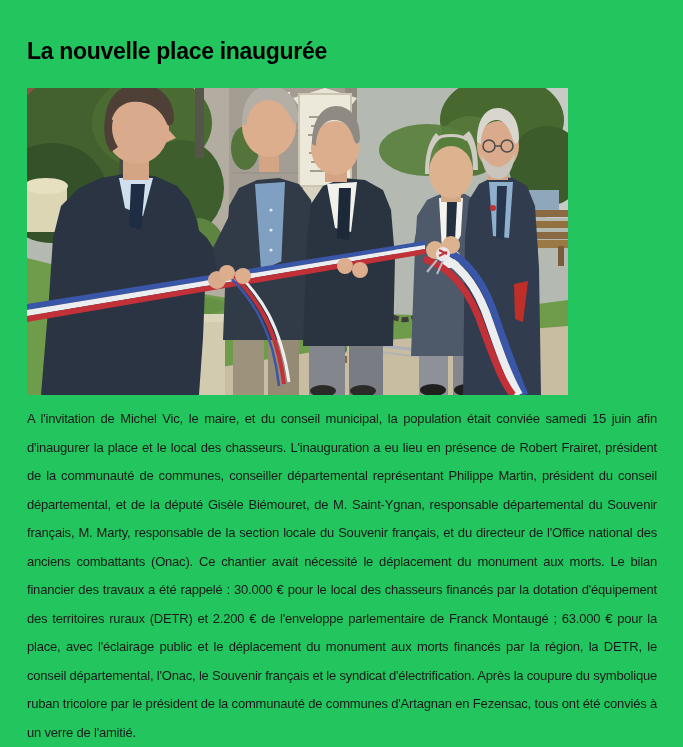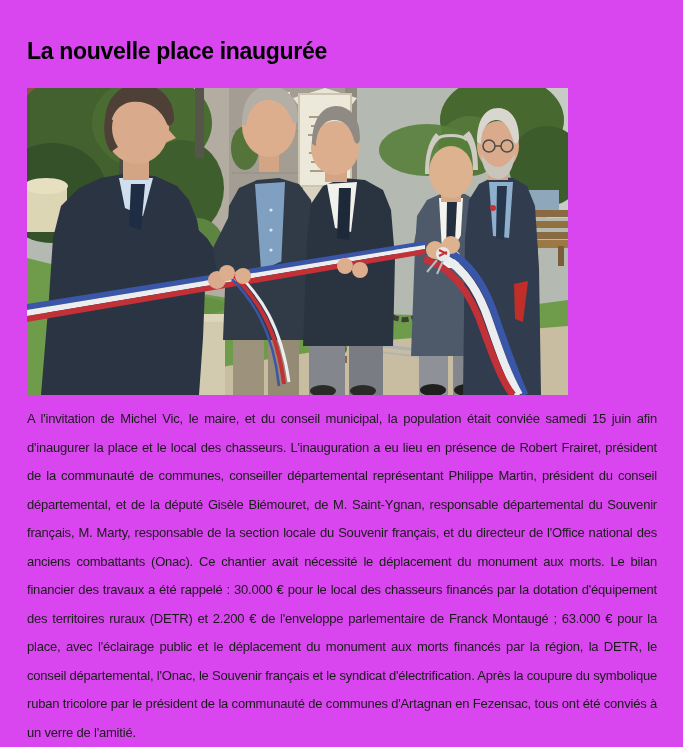--- a/index.html
+++ b/index.html
@@ -1,18 +1,18 @@
 <!DOCTYPE html>
 <html lang="fr"><head>
 <meta charset="utf-8">
 <style>
   html,body{margin:0;padding:0;background:#ffffff;}
   body{width:683px;height:747px;overflow:hidden;position:relative;
        font-family:"Liberation Sans","DejaVu Sans",sans-serif;}
-  .page{position:absolute;inset:0;background:#d946ef;}
+  .page{position:absolute;inset:0;background:#22c55e;}
   .doc-title{position:absolute;left:27px;top:38px;margin:0;
              font-size:23px;line-height:26px;font-weight:700;color:#000;
              letter-spacing:-0.3px;}
   .photo-figure{position:absolute;left:27px;top:88px;width:541px;height:307px;
                 margin:0;overflow:hidden;background:#b9beb4;}
   .photo-figure svg{display:block;}
   .body-paragraph{position:absolute;left:27px;top:405px;width:630px;margin:0;
                   font-size:13px;line-height:28.5px;letter-spacing:-0.2px;
                   color:#1b1b1b;text-align:justify;}
 </style>

